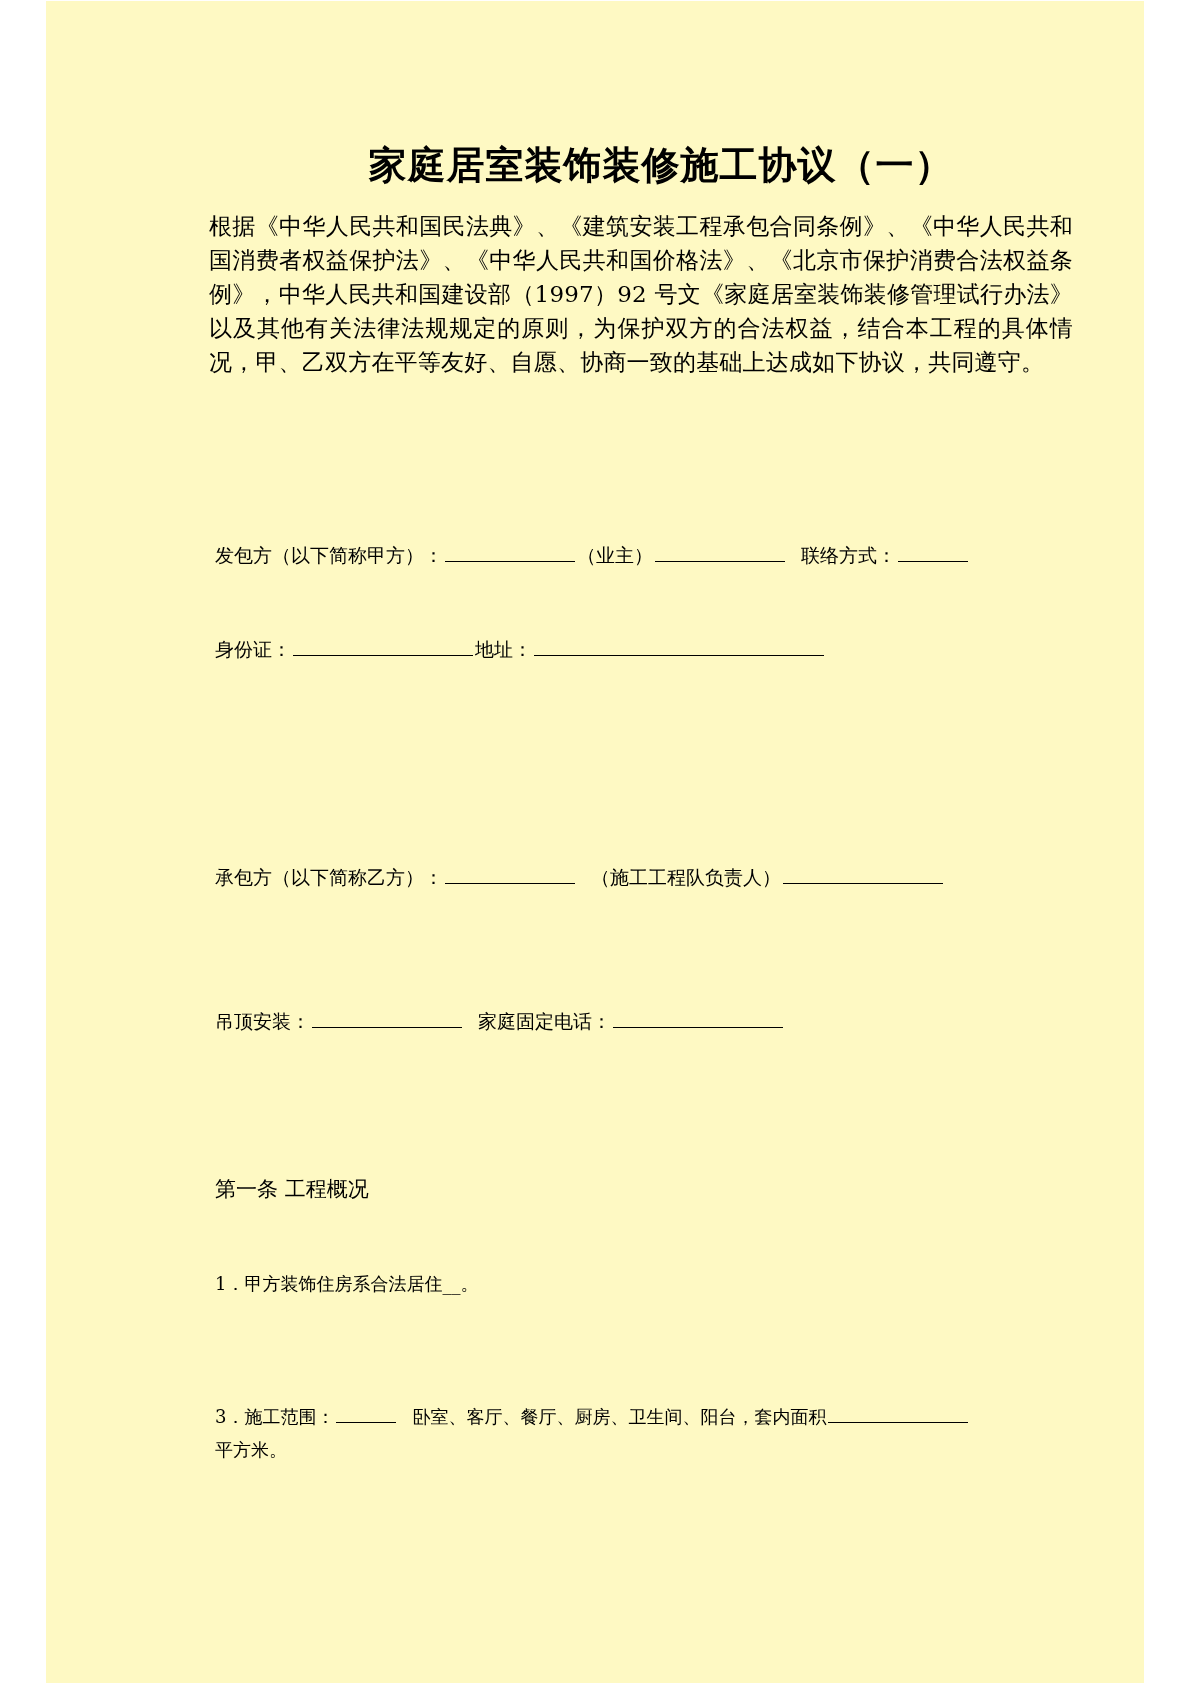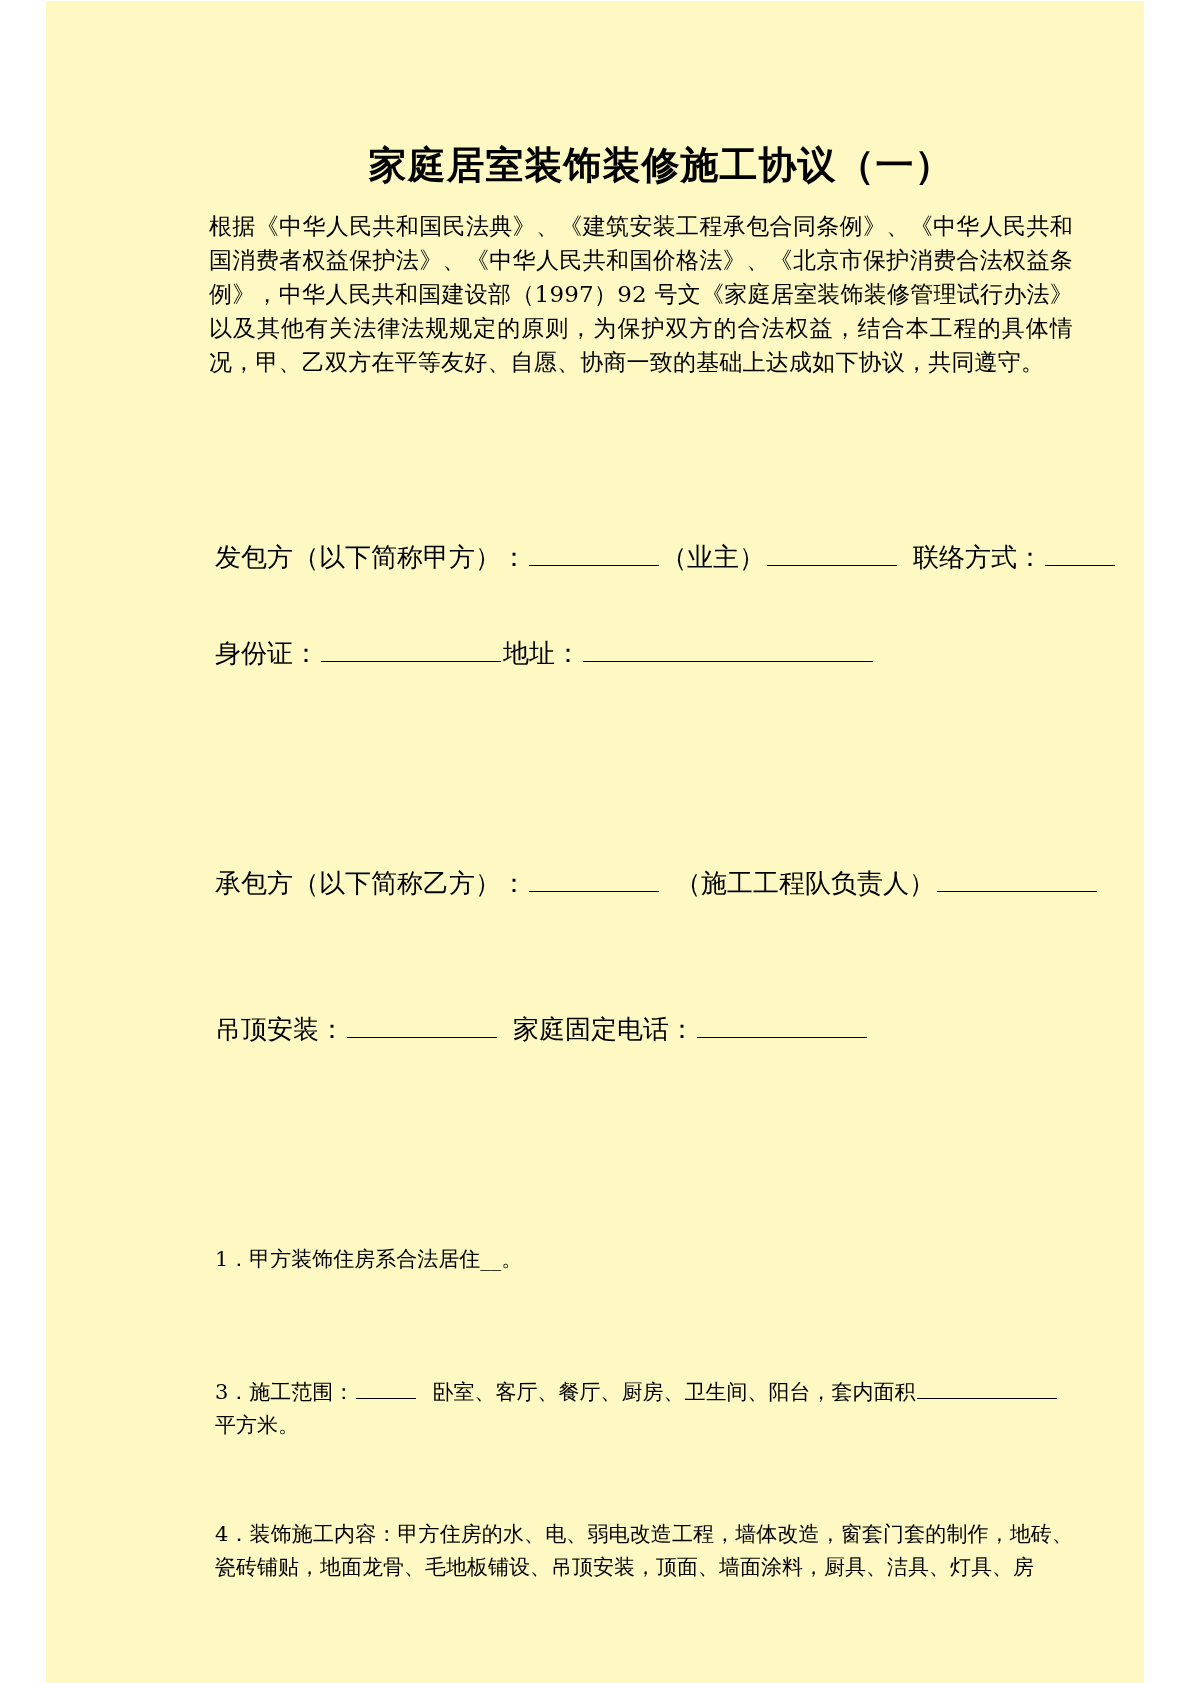--- a/index.html
+++ b/index.html
@@ -42,38 +42,38 @@
     line-height: 34px;
     text-align: justify;
     text-justify: inter-ideograph;
     margin: 20px 0 0 0;
     letter-spacing: 0.2px;
   }
   .party-block {
     margin-top: 60px;
   }
   .line {
-    font-size: 26px;
+    font-size: 19px;
     line-height: 32px;
     margin: 0;
     padding-left: 6px;
     white-space: nowrap;
   }
   .gap-xl { height: 74px; }
   .gap-lg { height: 62px; }
   .gap-md { height: 50px; }
   .gap-xs { height: 26px; }
   .clause-head {
     font-size: 21px;
     line-height: 32px;
     margin: 0;
     padding-left: 6px;
   }
   .item {
-    font-size: 21px;
+    font-size: 18px;
     line-height: 33px;
     margin: 0;
     padding-left: 6px;
     text-align: justify;
     text-justify: inter-ideograph;
   }
   .blank {
     display: inline-block;
     border-bottom: 1px solid #000000;
     vertical-align: baseline;
@@ -132,33 +132,33 @@
       <div class="gap-md"></div>
 
       <p class="line">
         <span>吊顶安装：</span><span class="blank b-150"></span><span class="sp-wide"></span><span>家庭固定电话：</span><span class="blank b-170"></span>
       </p>
     </div>
 
     <div class="gap-xl"></div>
     <div class="gap-lg"></div>
 
+    <p class="clause-head">第一条  工程概况</p>
 
     <div class="gap-lg"></div>
 
     <p class="item">1．甲方装饰住房系合法居住__。</p>
 
     <div class="gap-md"></div>
 
 
     <div class="gap-md"></div>
 
     <p class="item">
       <span>3．施工范围：</span><span class="blank b-60"></span><span class="sp-wide"></span><span>卧室、客厅、餐厅、厨房、卫生间、阳台，套内面积</span><span class="blank b-140"></span><br><span>平方米。</span>
     </p>
 
     <div class="gap-md"></div>
     <div class="gap-xs"></div>
 
-    <p class="item">4．装饰施工内容：甲方住房的水、电、弱电改造工程，墙体改造，窗套门套的制作，地砖、瓷砖铺贴，地面龙骨、毛地板铺设、吊顶安装，顶面、墙面涂料，厨具、洁具、灯具、房</p>
 
   </div>
 </div>
 
 </body></html>

